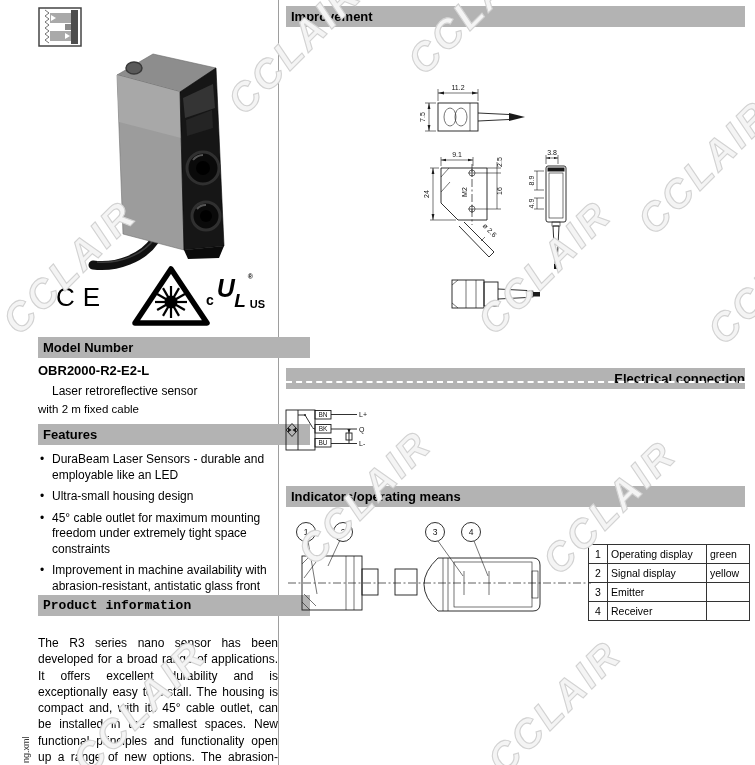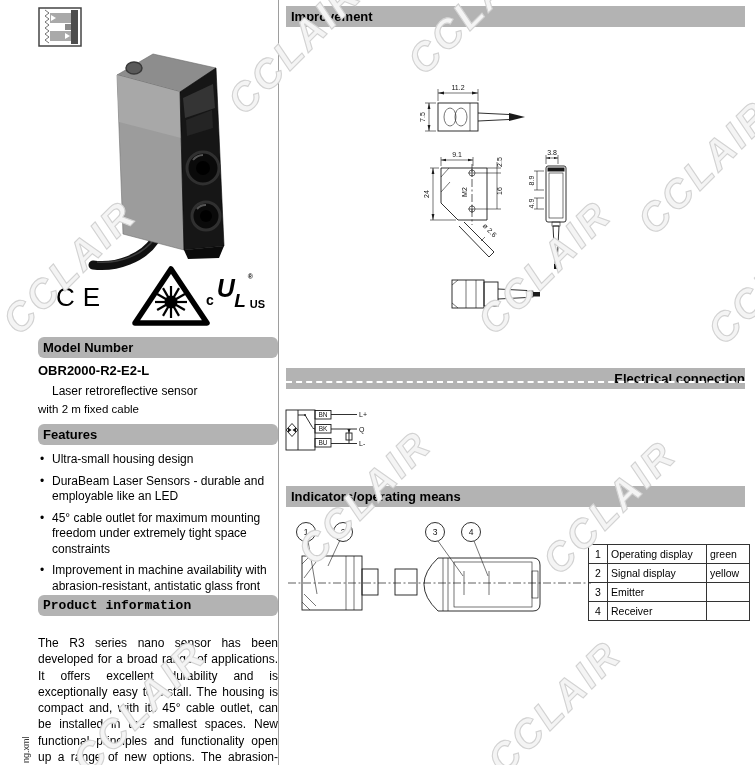--- a/index.html
+++ b/index.html
@@ -13,21 +13,21 @@
     position:absolute;z-index:3;pointer-events:none;white-space:nowrap;
     font-size:40px;font-weight:bold;font-style:italic;letter-spacing:3px;
     color:#f4f4f4;-webkit-text-stroke:1.1px #d2d2d2;
     transform:rotate(-45deg);transform-origin:center;
   }
   
   .hbar{
     position:absolute;background:#b3b3b3;box-sizing:border-box;
     height:21px;padding:3px 0 0 5px;font-size:13px;font-weight:bold;z-index:1;
   }
-  .hbar.left{left:38px;width:240px;border-radius:6px;}
+  .hbar.left{left:38px;width:272px;}
   .hbar.right{left:286px;width:459px;}
   .dashline{position:absolute;left:0;right:0;top:13px;border-top:2px dashed #fff;}
   .divider{position:absolute;left:278px;top:0;width:1px;height:765px;background:#9e9e9e;z-index:1;}
   .txt{position:absolute;z-index:1;}
   .model-number{font-size:13px;font-weight:bold;}
   .body-line{font-size:12px;}
   .body-line.small{font-size:11.5px;}
   ul.features{
     position:absolute;left:38px;top:452px;width:240px;margin:0;padding:0;
     list-style:none;font-size:12px;line-height:15.5px;z-index:1;
@@ -139,22 +139,22 @@
   <span class="us">US</span>
 </div>
 
 <div class="hbar left" style="top:337px;">Model Number</div>
 <div class="txt model-number" style="left:38px;top:363px;">OBR2000-R2-E2-L</div>
 <div class="txt body-line" style="left:52px;top:384px;">Laser retroreflective sensor</div>
 <div class="txt body-line small" style="left:38px;top:403px;">with 2 m fixed cable</div>
 
 <div class="hbar left" style="top:424px;">Features</div>
 <ul class="features">
+  <li>DuraBeam Laser Sensors - durable and employable like an LED</li>
   <li>Ultra-small housing design</li>
-  <li>DuraBeam Laser Sensors - durable and employable like an LED</li>
   <li>45° cable outlet for maximum mounting freedom under extremely tight space constraints</li>
   <li>Improvement in machine availability with abrasion-resistant, antistatic glass front</li>
 </ul>
 
 <div class="hbar left" style="top:595px;font-family:Liberation Mono, monospace;">Product information</div>
 <div class="paragraph">The R3 series nano sensor has been developed for a broad range of applications. It offers excellent durability and is exceptionally easy to install. The housing is compact and, with its 45° cable outlet, can be installed in the smallest spaces. New functional principles and functionality open up a range of new options. The abrasion-resistant lens allows long operating times close to the moving object.</div>
 
 <div class="vtext">ng.xml</div>
 
 <div class="hbar right" style="top:6px;">Improvement</div>

